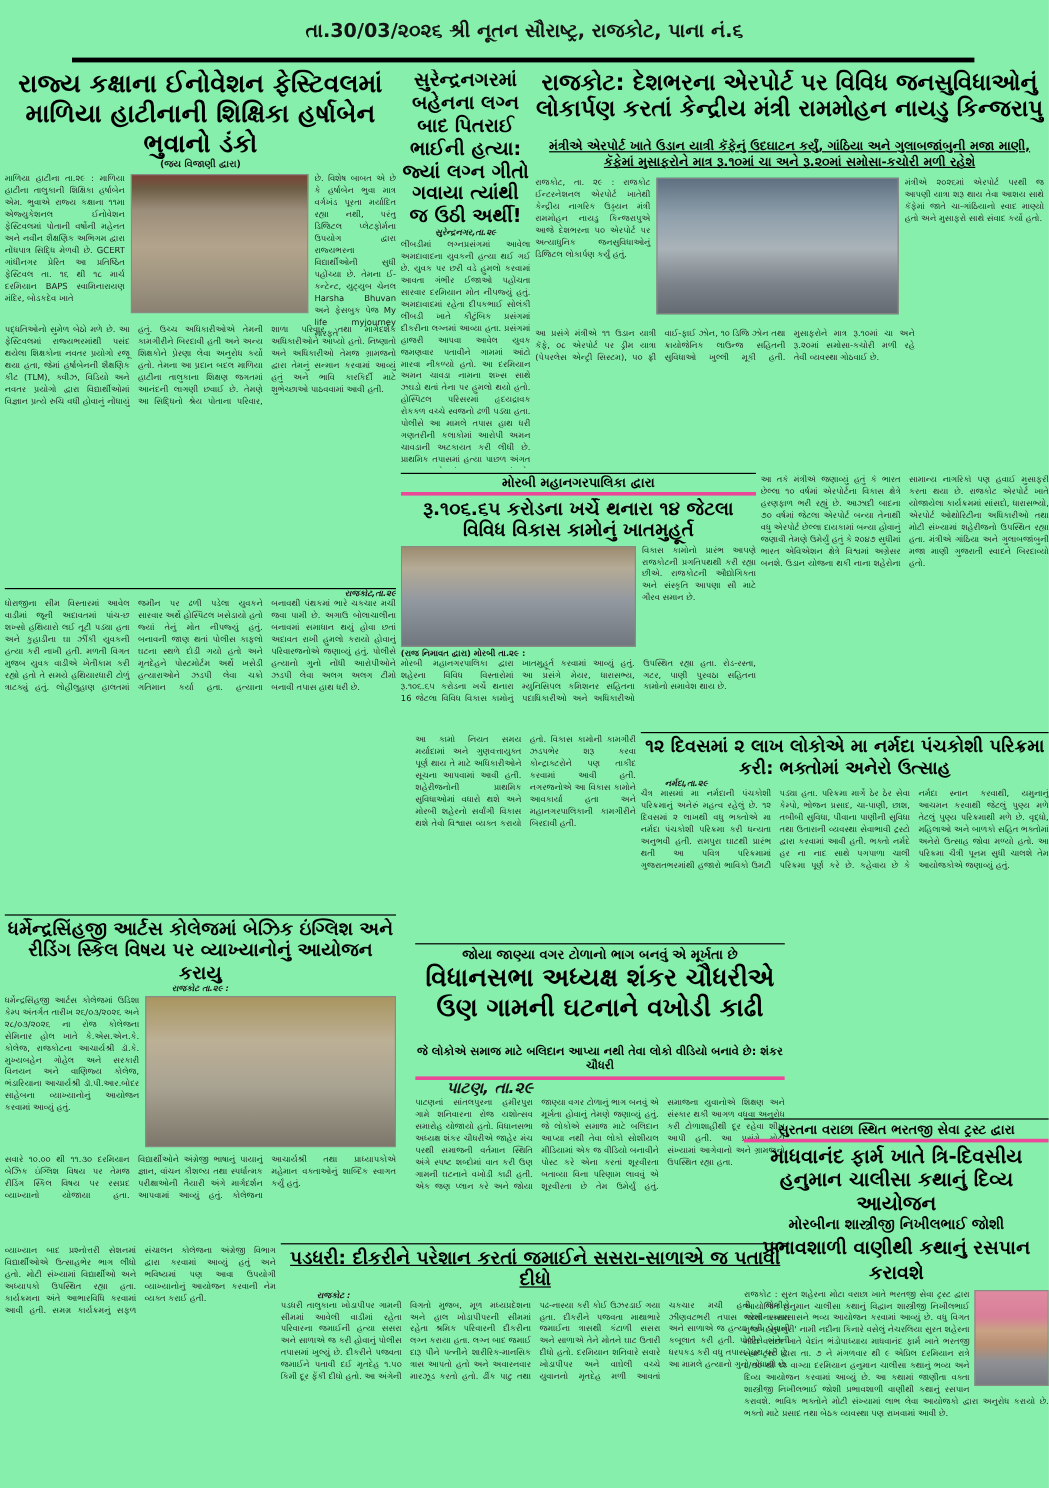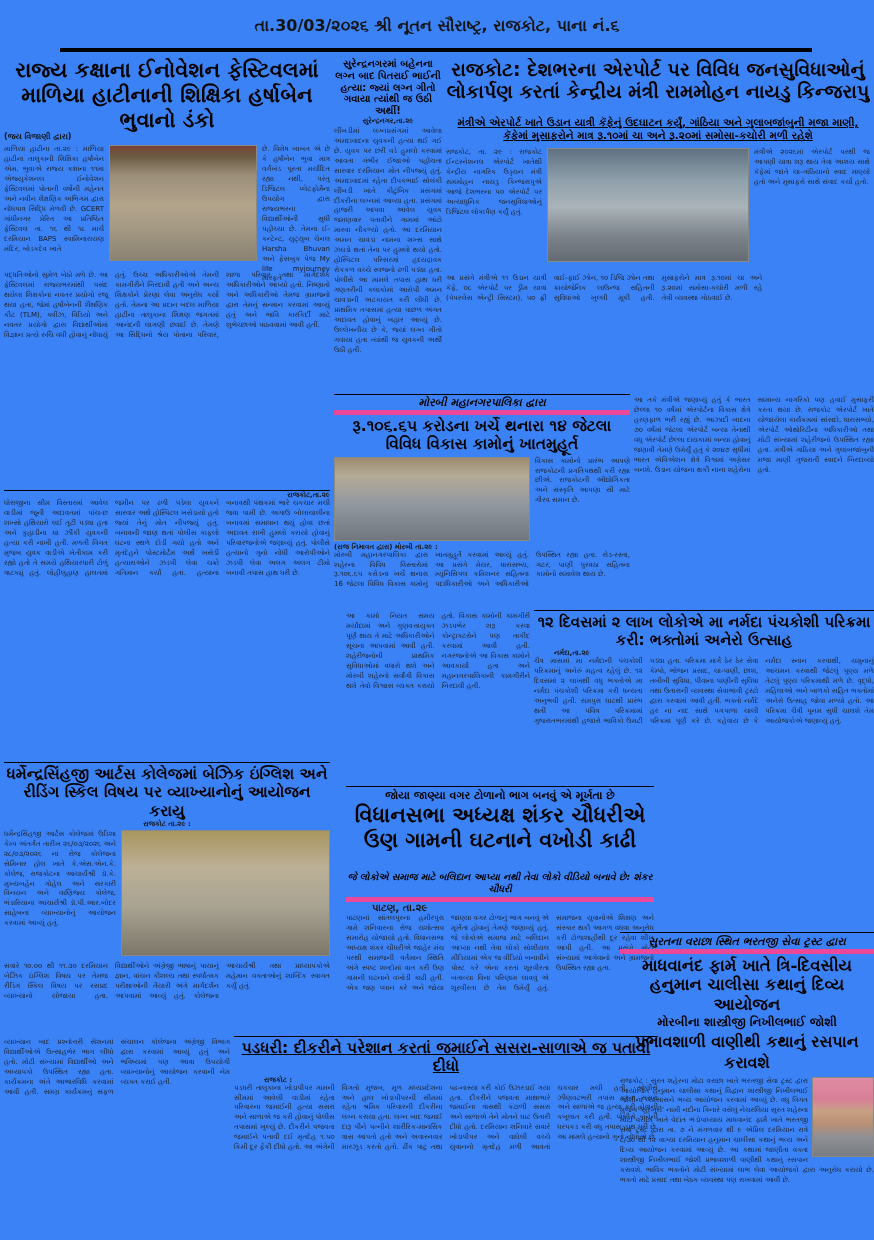--- a/index.html
+++ b/index.html
@@ -1,40 +1,40 @@
 <!DOCTYPE html>
 <html><head>
 <meta charset="utf-8">
 <style>
   html,body{margin:0;padding:0;}
   body{font-family:"DejaVu Sans","Liberation Sans",sans-serif;background:#e9e7e2;}
-  #page{position:relative;width:874px;height:1240px;background:#3b82f6;color:#141414;overflow:hidden;margin:0 auto;}
+  #page{position:relative;width:874px;height:1240px;background:#86efac;color:#141414;overflow:hidden;margin:0 auto;}
   .art{position:absolute;overflow:hidden;}
   .hl{font-weight:bold;text-align:center;line-height:1.18;color:#000;}
   .kicker{font-weight:bold;text-align:center;color:#000;}
   .subhead{font-weight:bold;text-align:center;line-height:1.3;color:#000;}
-  .dateline{font-weight:bold;text-align:center;}
-  .byline{text-align:left;font-size:8px;font-weight:bold;}
+  .dateline{font-weight:bold;text-align:center;font-style:italic;}
+  .byline{text-align:center;font-size:8px;font-weight:bold;}
   .body{font-size:7px;line-height:1.42;text-align:justify;color:#1c1c1c;word-break:break-word;}
   .cols2{column-count:2;column-gap:7px;}
   .cols3{column-count:3;column-gap:7px;}
   .cols4{column-count:4;column-gap:7px;}
   .ph{box-shadow:0 0 0 1px #8a8a85 inset;}
   .ph-innovation{background:
     linear-gradient(180deg,#7c4036 0%,#6c5c44 10%,#9b8e7a 26%,#b3a48c 52%,#a29782 74%,#8a8173 100%);}
   .ph-airport{background:
     linear-gradient(180deg,#5d6f80 0%,#8fa0ac 28%,#aab3b8 52%,#7b828a 78%,#646a72 100%);}
   .ph-morbi{background:
     linear-gradient(180deg,#9a8a6e 0%,#b5ab96 22%,#9298a0 55%,#70767e 100%);}
   .ph-college{background:
     linear-gradient(180deg,#a8955e 0%,#bcb096 30%,#a9a392 60%,#7c766a 100%);}
   .ph-guru{background:
     linear-gradient(180deg,#e08ba2 0%,#d87f98 28%,#c9a185 42%,#b98f74 58%,#8e9095 75%,#777a80 100%);}
   .rule-top{border-top:1.5px solid #000;}
-  .hairline{border-bottom:5px solid #ec4899;font-style:italic;}
+  .hairline{border-bottom:3px solid #ec4899;}
   .mast-rule{position:absolute;left:60px;right:62px;top:48px;height:4px;background:#000;}
   .flexrow{display:flex;gap:5px;}
 </style>
 </head>
 <body>
 
 <div id="page">
 
   <div class="art" style="left:0;top:0;width:874px;height:54px;">
     <div style="text-align:center;font-weight:bold;font-size:16px;padding-top:16px;">તા.30/03/૨૦૨૬ શ્રી નૂતન સૌરાષ્ટ્ર, રાજકોટ, પાના નં.૬</div>
@@ -46,21 +46,21 @@
     <div class="byline">(જય વિજાણી દ્વારા)</div>
     <div class="flexrow" style="margin-top:3px;height:122px;">
       <div class="body" style="width:100px;">માળિયા હાટીના તા.૨૯ : માળિયા હાટીના તાલુકાની શિક્ષિકા હર્ષાબેન એમ. ભુવાએ રાજ્ય કક્ષાના ૧૧મા એજ્યુકેશનલ ઈનોવેશન ફેસ્ટિવલમાં પોતાની વર્ષોની મહેનત અને નવીન શૈક્ષણિક અભિગમ દ્વારા નોંધપાત્ર સિદ્ધિ મેળવી છે. GCERT ગાંધીનગર પ્રેરિત આ પ્રતિષ્ઠિત ફેસ્ટિવલ તા. ૧૬ થી ૧૮ માર્ચ દરમિયાન BAPS સ્વામિનારાયણ મંદિર, બોડકદેવ ખાતે</div>
       <div class="ph ph-innovation" style="width:148px;height:116px;flex:none;"></div>
       <div class="body" style="flex:1;">છે. વિશેષ બાબત એ છે કે હર્ષાબેન ભુવા માત્ર વર્ગખંડ પૂરતા મર્યાદિત રહ્યા નથી, પરંતુ ડિજિટલ પ્લેટફોર્મના ઉપયોગ દ્વારા રાજ્યભરના વિદ્યાર્થીઓની સુધી પહોંચ્યા છે. તેમના ઈ-કન્ટેન્ટ, યુટ્યુબ ચેનલ Harsha Bhuvan અને ફેસબુક પેજ My life myjourney મારફતે</div>
     </div>
     <div class="body cols3" style="margin-top:4px;height:178px;">પદ્ધતિઓનો સુમેળ બેઠો મળે છે. આ ફેસ્ટિવલમાં રાજ્યભરમાંથી પસંદ થયેલા શિક્ષકોના નવતર પ્રયોગો રજૂ થયા હતા, જેમાં હર્ષાબેનની શૈક્ષણિક કીટ (TLM), ક્વીઝ, વિડિયો અને નવતર પ્રયોગો દ્વારા વિદ્યાર્થીઓમાં વિજ્ઞાન પ્રત્યે રુચિ વધી હોવાનું નોંધાયું હતું. ઉચ્ચ અધિકારીઓએ તેમની કામગીરીને બિરદાવી હતી અને અન્ય શિક્ષકોને પ્રેરણા લેવા અનુરોધ કર્યો હતો. તેમના આ પ્રદાન બદલ માળિયા હાટીના તાલુકાના શિક્ષણ જગતમાં આનંદની લાગણી છવાઈ છે. તેમણે આ સિદ્ધિનો શ્રેય પોતાના પરિવાર, શાળા પરિવાર તથા માર્ગદર્શક અધિકારીઓને આપ્યો હતો. નિષ્ણાતો અને અધિકારીઓ તેમજ ગ્રામજનો દ્વારા તેમનું સન્માન કરવામાં આવ્યું હતું અને ભાવિ કારકિર્દી માટે શુભેચ્છાઓ પાઠવવામાં આવી હતી.</div>
   </div>
 
   <div class="art" style="left:334px;top:58px;width:108px;height:332px;">
-    <div class="hl" style="font-size:10px;">સુરેન્દ્રનગરમાં બહેનના લગ્ન બાદ પિતરાઈ ભાઈની હત્યા: જ્યાં લગ્ન ગીતો ગવાયા ત્યાંથી જ ઉઠી અર્થી!</div>
+    <div class="hl" style="font-size:16px;">સુરેન્દ્રનગરમાં બહેનના લગ્ન બાદ પિતરાઈ ભાઈની હત્યા: જ્યાં લગ્ન ગીતો ગવાયા ત્યાંથી જ ઉઠી અર્થી!</div>
     <div class="dateline" style="font-size:7px;">સુરેન્દ્રનગર,તા.૨૯</div>
     <div class="body" style="margin-top:2px;">લીંબડીમાં લગ્નપ્રસંગમાં આવેલા અમદાવાદના યુવકની હત્યા થઈ ગઈ છે. યુવક પર છરી વડે હુમલો કરવામાં આવતા ગંભીર ઈજાઓ પહોંચતા સારવાર દરમિયાન મોત નીપજ્યું હતું. અમદાવાદમાં રહેતા દીપકભાઈ સોલંકી લીંબડી ખાતે કૌટુંબિક પ્રસંગમાં દીકરીના લગ્નમાં આવ્યા હતા. પ્રસંગમાં હાજરી આપવા આવેલ યુવક જમણવાર પતાવીને ગામમાં આંટો મારવા નીકળ્યો હતો. આ દરમિયાન અમન ચાવડા નામના શખ્સ સાથે ઝઘડો થતાં તેના પર હુમલો થયો હતો. હોસ્પિટલ પરિસરમાં હૃદયદ્રાવક રોકકળ વચ્ચે સ્વજનો ઢળી પડ્યા હતા. પોલીસે આ મામલે તપાસ હાથ ધરી ગણતરીની કલાકોમાં આરોપી અમન ચાવડાની અટકાયત કરી લીધી છે. પ્રાથમિક તપાસમાં હત્યા પાછળ અંગત અદાવત હોવાનું બહાર આવ્યું છે. ઉલ્લેખનીય છે કે, જ્યાં લગ્ન ગીતો ગવાયા હતા ત્યાંથી જ યુવકની અર્થી ઉઠી હતી.</div>
   </div>
 
   <div class="art" style="left:446px;top:58px;width:424px;height:334px;">
     <div class="hl" style="font-size:19px;">રાજકોટ: દેશભરના એરપોર્ટ પર વિવિધ જનસુવિધાઓનું લોકાર્પણ કરતાં કેન્દ્રીય મંત્રી રામમોહન નાયડુ કિન્જરાપુ</div>
     <div class="subhead" style="font-size:10.5px;margin-top:13px;text-decoration:underline;">મંત્રીએ એરપોર્ટ ખાતે ઉડાન યાત્રી કૅફેનું ઉદઘાટન કર્યું, ગાંઠિયા અને ગુલાબજાંબુની મજા માણી, કૅફેમાં મુસાફરોને માત્ર રૂ.૧૦માં ચા અને રૂ.૨૦માં સમોસા-કચોરી મળી રહેશે</div>
     <div class="flexrow" style="margin-top:5px;height:122px;">
       <div class="body" style="width:96px;">રાજકોટ, તા. ૨૯ : રાજકોટ ઈન્ટરનેશનલ એરપોર્ટ ખાતેથી કેન્દ્રીય નાગરિક ઉડ્ડયન મંત્રી રામમોહન નાયડુ કિન્જરાપુએ આજે દેશભરના ૫૦ એરપોર્ટ પર અત્યાધુનિક જનસુવિધાઓનું ડિજિટલ લોકાર્પણ કર્યું હતું.</div>
       <div class="ph ph-airport" style="width:202px;height:114px;flex:none;"></div>
@@ -110,21 +110,21 @@
   </div>
 
   <div class="art" style="left:4px;top:1038px;width:226px;height:198px;">
     <div class="body cols2" style="height:100%;">વ્યાખ્યાન બાદ પ્રશ્નોત્તરી સેશનમાં વિદ્યાર્થીઓએ ઉત્સાહભેર ભાગ લીધો હતો. મોટી સંખ્યામાં વિદ્યાર્થીઓ અને અધ્યાપકો ઉપસ્થિત રહ્યા હતા. કાર્યક્રમના અંતે આભારવિધિ કરવામાં આવી હતી. સમગ્ર કાર્યક્રમનું સફળ સંચાલન કોલેજના અંગ્રેજી વિભાગ દ્વારા કરવામાં આવ્યું હતું અને ભવિષ્યમાં પણ આવા ઉપયોગી વ્યાખ્યાનોનું આયોજન કરવાની નેમ વ્યક્ત કરાઈ હતી.</div>
   </div>
 
   <div class="art rule-top" style="left:346px;top:786px;width:308px;height:248px;">
     <div class="kicker" style="font-size:11px;margin-top:2px;">જોયા જાણ્યા વગર ટોળાનો ભાગ બનવું એ મૂર્ખતા છે</div>
     <div class="hl" style="font-size:21px;margin-top:1px;">વિધાનસભા અધ્યક્ષ શંકર ચૌધરીએ ઉણ ગામની ઘટનાને વખોડી કાઢી</div>
     <div class="subhead hairline" style="font-size:9.5px;margin-top:18px;padding-bottom:2px;">જે લોકોએ સમાજ માટે બલિદાન આપ્યા નથી તેવા લોકો વીડિયો બનાવે છે: શંકર ચૌધરી</div>
-    <div class="dateline" style="font-size:10px;text-align:left;padding-left:26px;">પાટણ, તા.૨૯</div>
+    <div class="dateline" style="font-size:13px;text-align:left;padding-left:26px;">પાટણ, તા.૨૯</div>
     <div class="body cols3" style="height:138px;">પાટણનાં સાંતલપુરના હમીરપુરા ગામે શનિવારના રોજ યશોત્સવ સમારોહ યોજાયો હતો. વિધાનસભા અધ્યક્ષ શંકર ચૌધરીએ જાહેર મંચ પરથી સમાજની વર્તમાન સ્થિતિ અંગે સ્પષ્ટ શબ્દોમાં વાત કરી ઉણ ગામની ઘટનાને વખોડી કાઢી હતી. એક જણ પ્લાન કરે અને જોયા જાણ્યા વગર ટોળાનું ભાગ બનવું એ મૂર્ખતા હોવાનું તેમણે જણાવ્યું હતું. જે લોકોએ સમાજ માટે બલિદાન આપ્યા નથી તેવા લોકો સોશીયલ મીડિયામાં એક જ વીડિયો બનાવીને પોસ્ટ કરે એના કરતાં શૂરવીરતા બતાવ્યા વિના પરિણામ લાવવું એ શૂરવીરતા છે તેમ ઉમેર્યું હતું. સમાજના યુવાનોએ શિક્ષણ અને સંસ્કાર થકી આગળ વધવા અનુરોધ કરી ટોળાશાહીથી દૂર રહેવા શીખ આપી હતી. આ પ્રસંગે મોટી સંખ્યામાં આગેવાનો અને ગ્રામજનો ઉપસ્થિત રહ્યા હતા.</div>
   </div>
 
   <div class="art rule-top" style="left:234px;top:1036px;width:424px;height:200px;">
     <div class="hl" style="font-size:15.5px;margin-top:2px;text-decoration:underline;">પડધરી: દીકરીને પરેશાન કરતાં જમાઈને સસરા-સાળાએ જ પતાવી દીધો</div>
     <div class="dateline" style="font-size:7px;text-align:left;padding-left:30px;">રાજકોટ :</div>
     <div class="body cols4" style="height:160px;">પડધરી તાલુકાના ખોડાપીપર ગામની સીમમાં આવેલી વાડીમાં રહેતા પરિવારના જમાઈની હત્યા સસરા અને સાળાએ જ કરી હોવાનું પોલીસ તપાસમાં ખુલ્યું છે. દીકરીને પજવતા જમાઈને પતાવી દઈ મૃતદેહ ૧.૫૦ કિમી દૂર ફેંકી દીધો હતો. આ અંગેની વિગતો મુજબ, મૂળ મધ્યપ્રદેશના અને હાલ ખોડાપીપરની સીમમાં રહેતા શ્રમિક પરિવારની દીકરીના લગ્ન કરાયા હતા. લગ્ન બાદ જમાઈ દારૂ પીને પત્નીને શારીરિક-માનસિક ત્રાસ આપતો હતો અને અવારનવાર મારઝૂડ કરતો હતો. ઢીંક પાટુ તથા પઢ-નાસ્યા કરી કોઈ ઉઝરડાઈ ગયા હતા. દીકરીને પજવતા માથાભારે જમાઈના ત્રાસથી કંટાળી સસરા અને સાળાએ તેને મોતને ઘાટ ઉતારી દીધો હતો. દરમિયાન શનિવારે સવારે ખોડાપીપર અને વાઘેલી વચ્ચે યુવાનનો મૃતદેહ મળી આવતાં ચકચાર મચી હતી. પોલીસે ઝીણવટભરી તપાસ કરતાં સસરા અને સાળાએ જ હત્યા કરી હોવાની કબૂલાત કરી હતી. પોલીસે બંનેની ધરપકડ કરી વધુ તપાસ હાથ ધરી છે. આ મામલે હત્યાનો ગુનો નોંધાયો છે.</div>
   </div>
 
   <div class="art rule-top" style="left:620px;top:932px;width:254px;height:306px;">

